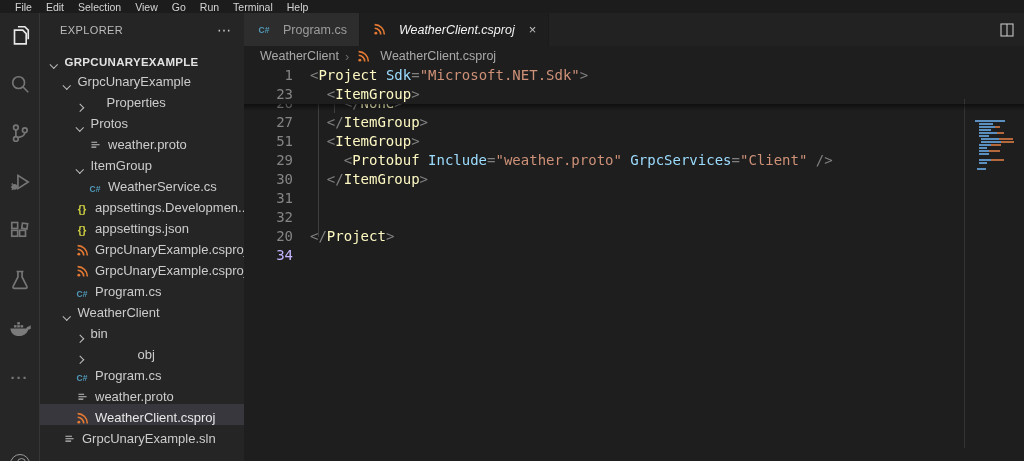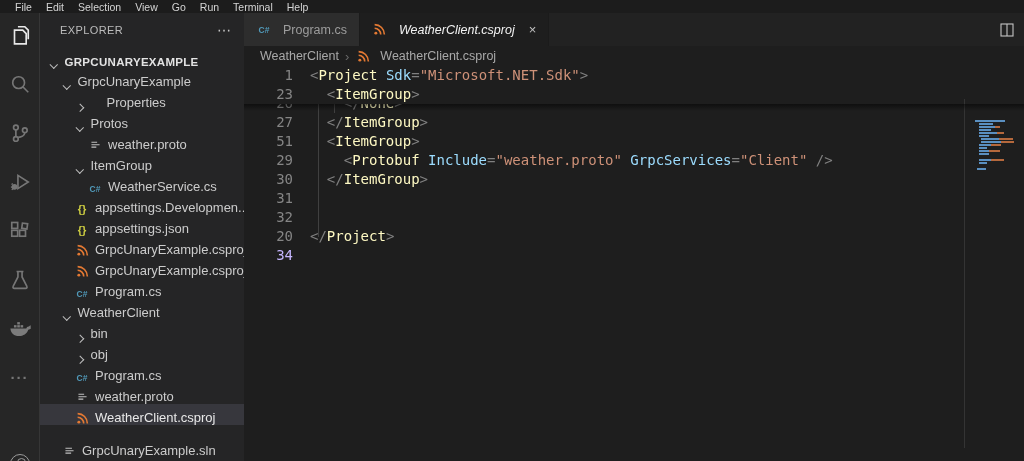--- a/index.html
+++ b/index.html
@@ -226,21 +226,21 @@
           <span>Program.cs</span>
         </div>
         <div class="trow" style="padding-left: 21px;">
           <span class="chev down"></span>
           <span>WeatherClient</span>
         </div>
         <div class="trow" style="padding-left: 34px;">
           <span class="chev right"></span>
           <span>bin</span>
         </div>
-        <div class="trow" style="padding-left: 34px;">
+        <div class="trow" style="padding-left: 34px; gap: 47px;">
           <span class="chev right"></span>
           <span>obj</span>
         </div>
         <div class="trow" style="padding-left: 34px;">
           <span class="fic cs">C#</span>
           <span>Program.cs</span>
         </div>
         <div class="trow" style="padding-left: 34px;">
           <span class="fic">
             <svg width="13" height="13" viewBox="0 0 16 16">
@@ -251,21 +251,21 @@
         </div>
         <div class="trow sel" style="padding-left: 34px;">
           <span class="fic">
             <svg width="13" height="13" viewBox="0 0 16 16">
               <circle cx="3.5" cy="12.5" r="1.8" fill="#e37933"></circle>
               <path d="M2 6.5a7.5 7.5 0 0 1 7.5 7.5M2 2a12 12 0 0 1 12 12" stroke="#e37933" stroke-width="2" fill="none"></path>
             </svg>
           </span>
           <span>WeatherClient.csproj</span>
         </div>
-        <div class="trow" style="padding-left: 21px; margin-top: 12px;">
+        <div class="trow" style="padding-left: 21px;">
           <span class="fic">
             <svg width="13" height="13" viewBox="0 0 16 16">
               <path d="M3 4h8M3 7h10M3 10h7" stroke="#c0c0c0" stroke-width="1.3"></path>
             </svg>
           </span>
           <span>GrpcUnaryExample.sln</span>
         </div>
       </div>
   </div>
 

